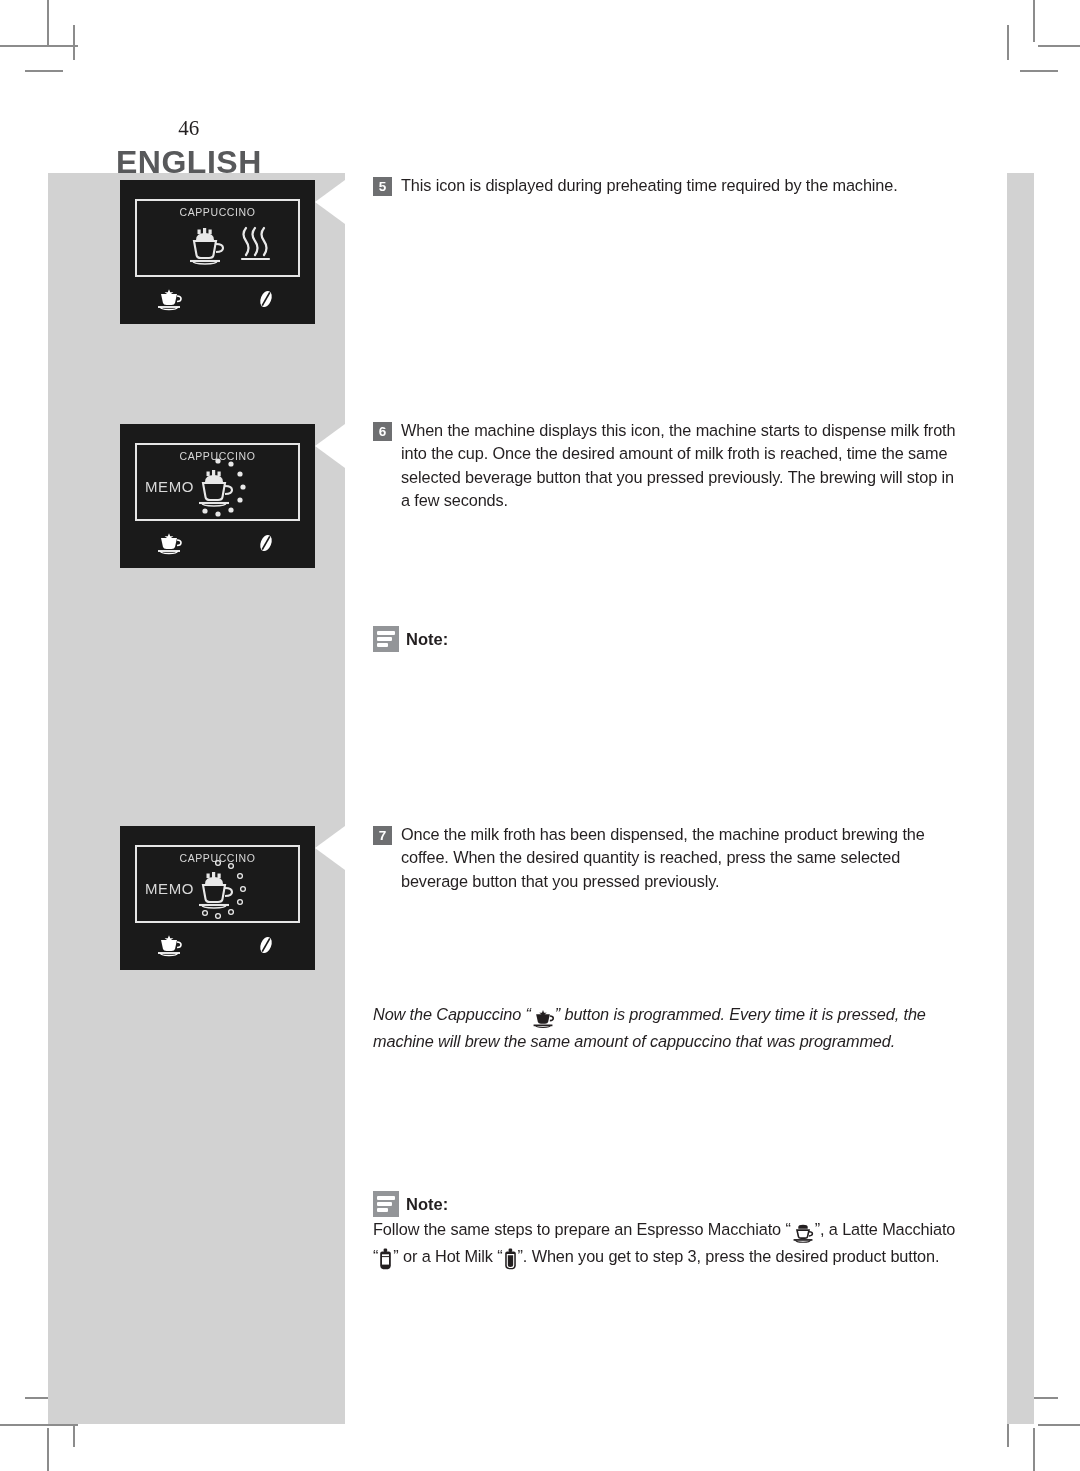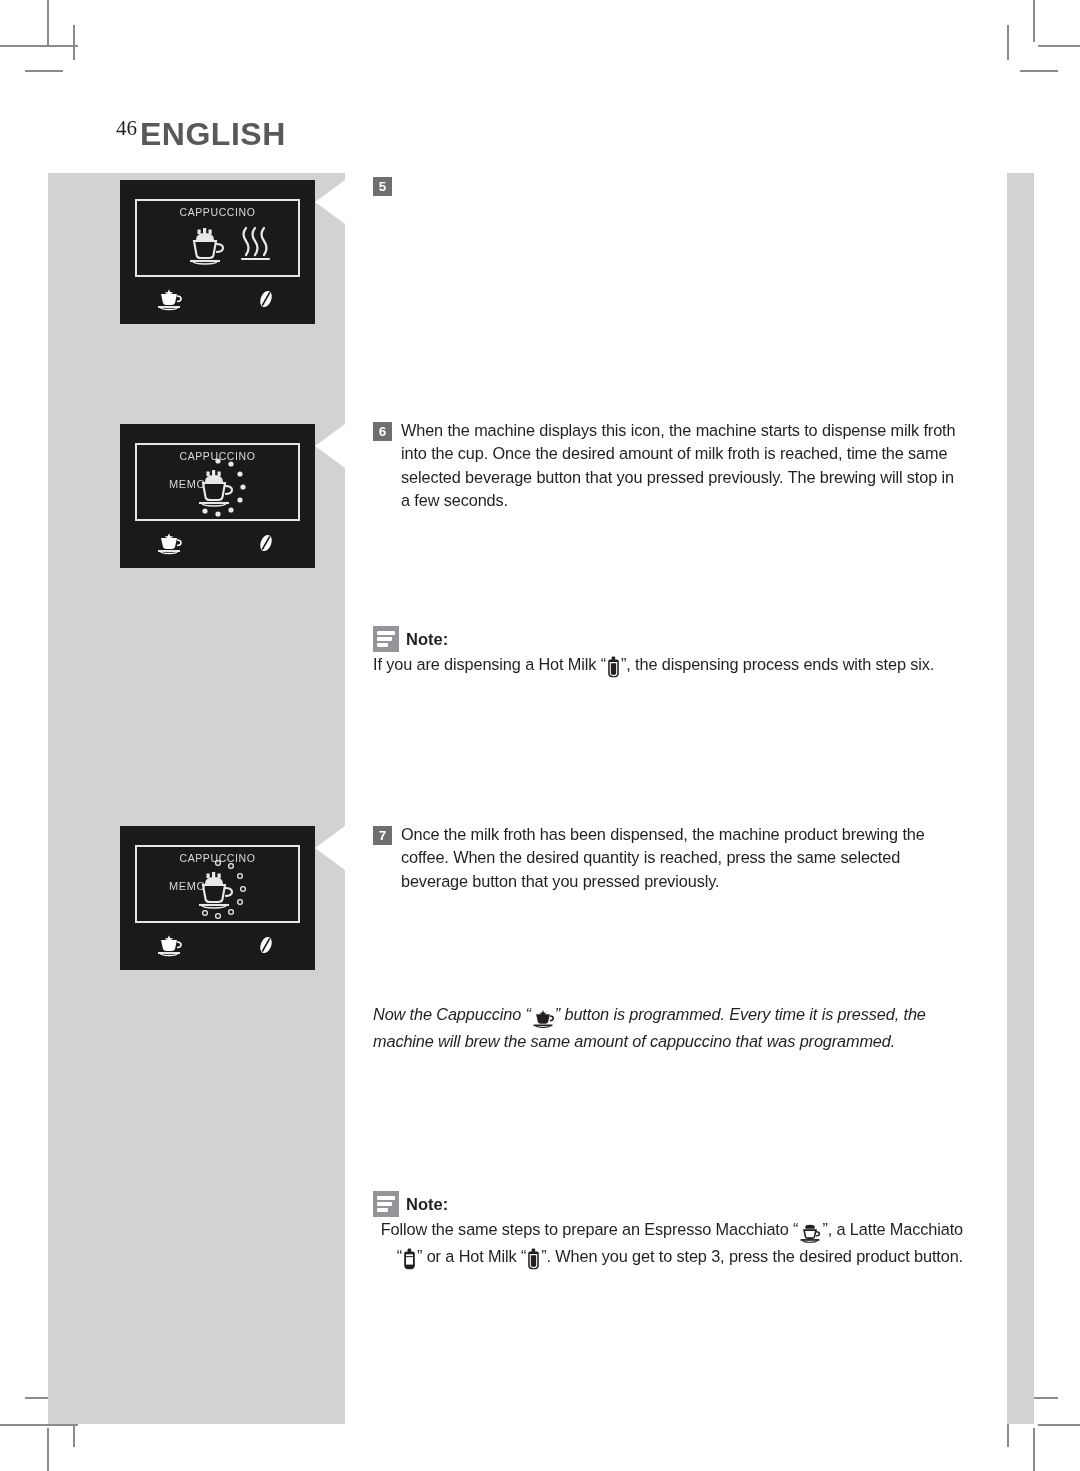--- a/index.html
+++ b/index.html
@@ -19,22 +19,23 @@
   .cropmark { position: absolute; background: #8c8c8c; }
   .cm-h { height: 2px; }
   .cm-v { width: 2px; }
 
   
   .page-header {
     position: absolute;
     left: 116px;
     top: 116px;
     display: flex;
-    align-items: flex-start;
+    align-items: center;
     gap: 3px;
+    flex-direction: column;
   }
   .page-number {
     font-size: 21px;
     color: #231f20;
     font-family: "Liberation Serif", serif;
   }
   .page-lang {
     font-size: 32px;
     font-weight: bold;
     letter-spacing: 0.5px;
@@ -77,24 +78,23 @@
     width: 100%;
     text-align: center;
     top: 5px;
     font-size: 10.5px;
     letter-spacing: 0.6px;
     color: #d8d8d8;
   }
   .screen-memo {
     position: absolute;
     left: 8px;
-    font-size: 11px;
+    font-size: 15px;
     letter-spacing: 0.6px;
     color: #d8d8d8;
-    margin-left: 24px;
   }
   .btn-row {
     position: absolute;
     left: 0;
     width: 100%;
     display: flex;
   }
   .btn-cell {
     flex: 1;
     display: flex;
@@ -340,45 +340,39 @@
       </svg>
     </div>
   </div>
   <div class="notch" style="left:195px; top:0px; border-top:22px solid transparent; border-bottom:22px solid transparent; border-right:30px solid #ffffff;"></div>
   <div class="notch" style="left:195px; top:44px; width:30px; height:100px; background:#d2d2d2;"></div>
 </div>
 
 <div class="block" style="left:373px; top:174px;">
   <div class="step">
     <div class="step-num">5</div>
+    <div class="step-text">This icon is displayed during preheating time required by the machine.</div>
   </div>
 </div>
 
 <div class="block" style="left:373px; top:419px;">
   <div class="step">
     <div class="step-num">6</div>
     <div class="step-text" style="width:562px;">When the machine displays this icon, the machine starts to dispense milk froth into the cup. Once the desired amount of milk froth is reached, time the same selected beverage button that you pressed previously. The brewing will stop in a few seconds.</div>
   </div>
 </div>
 
 <div class="block" style="left:373px; top:626px;">
   <div class="note-head">
     <div class="note-icon">
         <i></i>
         <i></i>
         <i></i>
       </div>
     <span class="note-label">Note:</span>
-  </div>
-  <div class="step-text" style="width:590px;">
-    <span>If you are dispensing a Hot Milk “</span><span class="inline-ico"><svg width="15" height="23" viewBox="0 0 15 23" style="vertical-align:-5px;">
-          <rect x="5.6" y="0.5" width="3.6" height="3.4" rx="1.2" fill="#231f20"></rect>
-          <path d="M2.2 5.5 Q2.2 3.6 4.2 3.6 L10.8 3.6 Q12.8 3.6 12.8 5.5 L12.8 17.4 Q12.8 21.3 7.5 21.3 Q2.2 21.3 2.2 17.4 Z" fill="#231f20"></path>
-          <path d="M4.3 6.6 L10.7 6.6 L10.7 17.2 Q10.7 19.5 7.5 19.5 Q4.3 19.5 4.3 17.2 Z" fill="none" stroke="#ffffff" stroke-width="1.1"></path>
-        </svg></span><span>”, the dispensing process ends with step six.</span>
   </div>
 </div>
 
 <div class="block" style="left:373px; top:823px;">
   <div class="step">
     <div class="step-num">7</div>
     <div class="step-text" style="width:562px;">Once the milk froth has been dispensed, the machine product brewing the coffee. When the desired quantity is reached, press the same selected beverage button that you pressed previously.</div>
   </div>
 </div>
 
@@ -396,21 +390,21 @@
 
 <div class="block" style="left:373px; top:1191px;">
   <div class="note-head">
     <div class="note-icon">
         <i></i>
         <i></i>
         <i></i>
       </div>
     <span class="note-label">Note:</span>
   </div>
-  <div class="step-text" style="width:590px;text-align:right;">
+  <div class="step-text" style="width:590px;">
     <span>Follow the same steps to prepare an Espresso Macchiato “</span><span class="inline-ico"><svg width="24" height="21" viewBox="0 0 28 24" style="vertical-align:-5px;">
           <path d="M7 8 L21 8 L19.3 15.6 Q18.9 17.4 16.4 17.4 L11.6 17.4 Q9.1 17.4 8.7 15.6 Z" fill="none" stroke="#231f20" stroke-width="1.9"></path>
           <path d="M21 10 Q25 10 25 12.4 Q25 14.8 21 14.8" fill="none" stroke="#231f20" stroke-width="1.7"></path>
           <path d="M8.5 4.5 Q8.5 1.8 14 1.8 Q19.5 1.8 19.5 4.5 L19.5 6.6 L8.5 6.6 Z" fill="#231f20"></path>
           <path d="M3 19.5 L25 19.5" stroke="#231f20" stroke-width="2"></path>
           <path d="M5.5 19.5 Q5.5 22.2 14 22.2 Q22.5 22.2 22.5 19.5" fill="none" stroke="#231f20" stroke-width="1.4"></path>
         </svg></span><span>”, a Latte Macchiato “</span><span class="inline-ico"><svg width="15" height="23" viewBox="0 0 15 23" style="vertical-align:-5px;">
           <rect x="5.6" y="0.5" width="3.6" height="3.4" rx="1.2" fill="#231f20"></rect>
           <path d="M2.2 5.5 Q2.2 3.6 4.2 3.6 L10.8 3.6 Q12.8 3.6 12.8 5.5 L12.8 17.4 Q12.8 21.3 7.5 21.3 Q2.2 21.3 2.2 17.4 Z" fill="#231f20"></path>
           <path d="M4.0 6.3 L11.0 6.3 L11.0 16.6 L4.0 16.6 Z" fill="#ffffff"></path>

